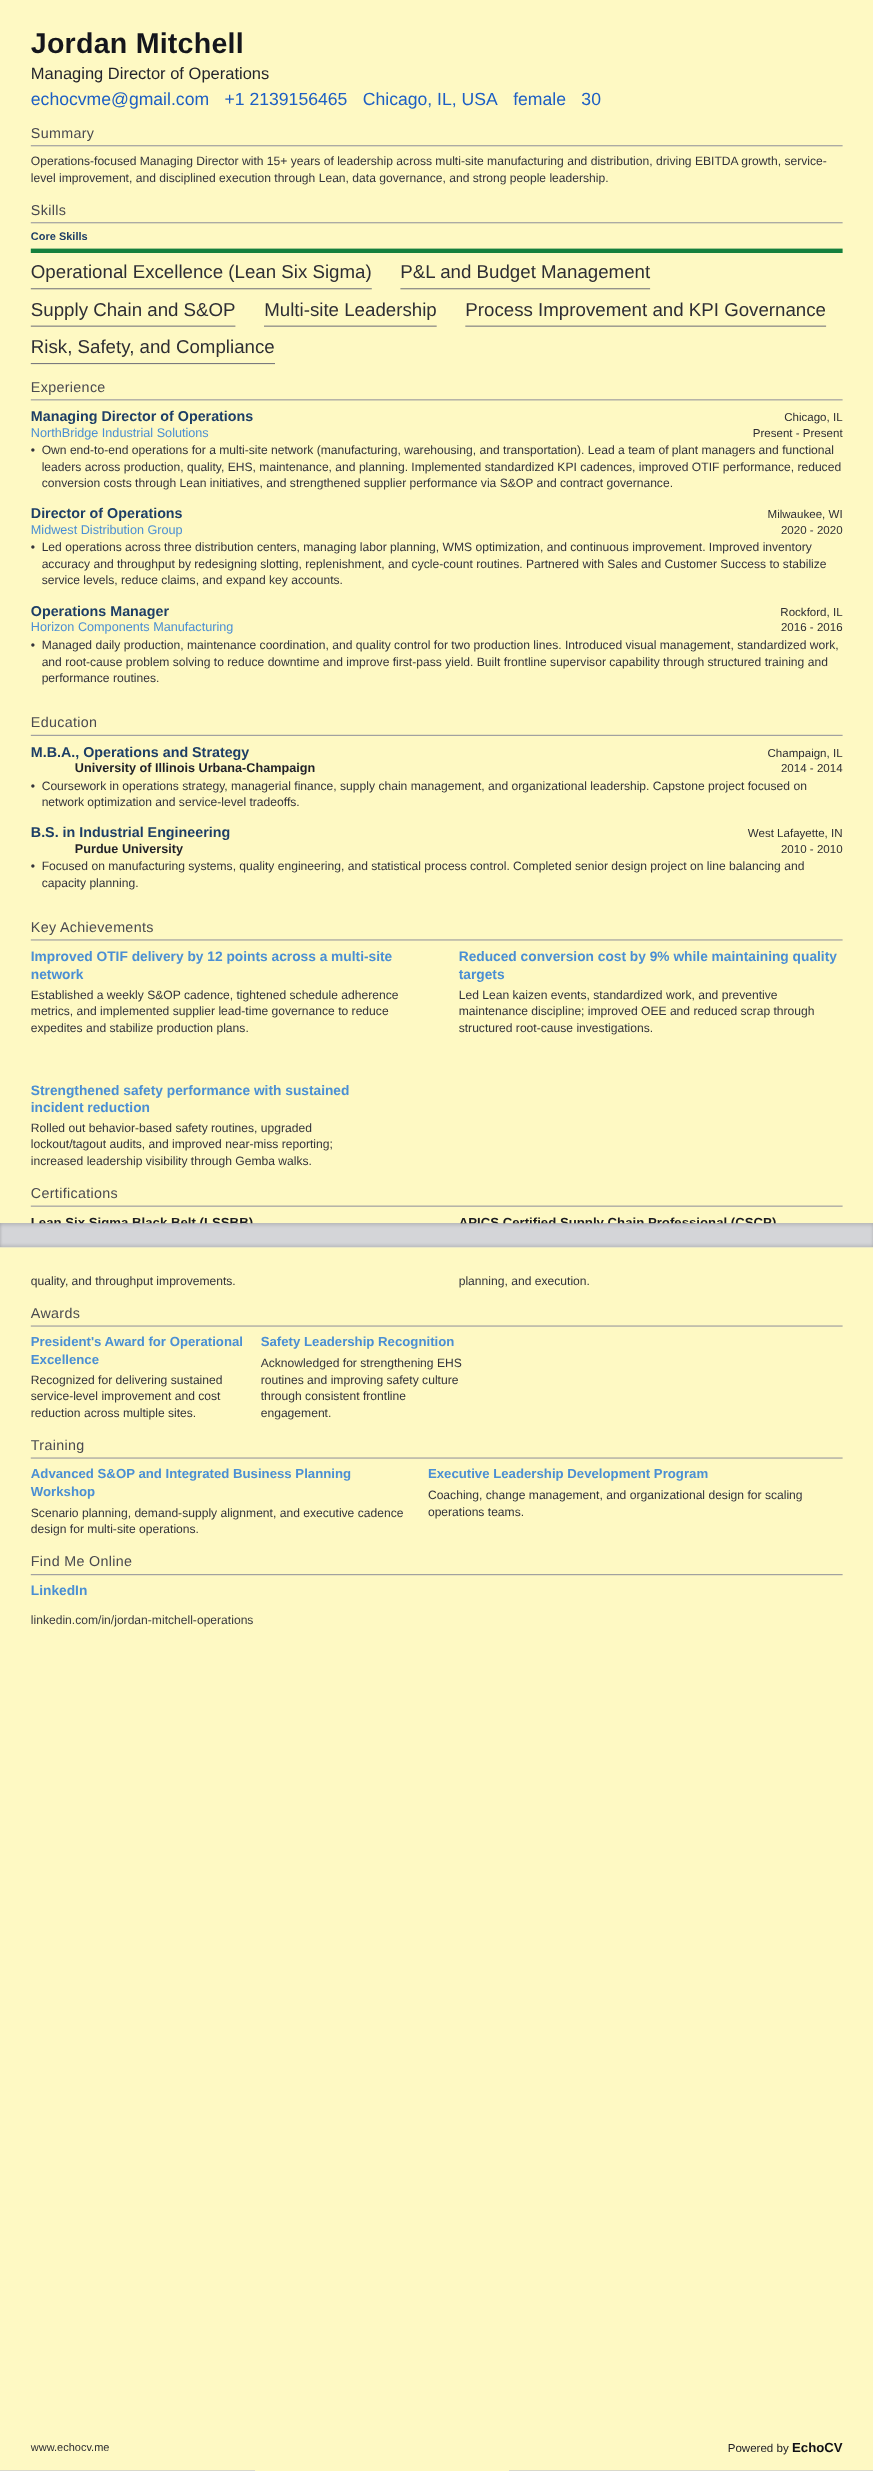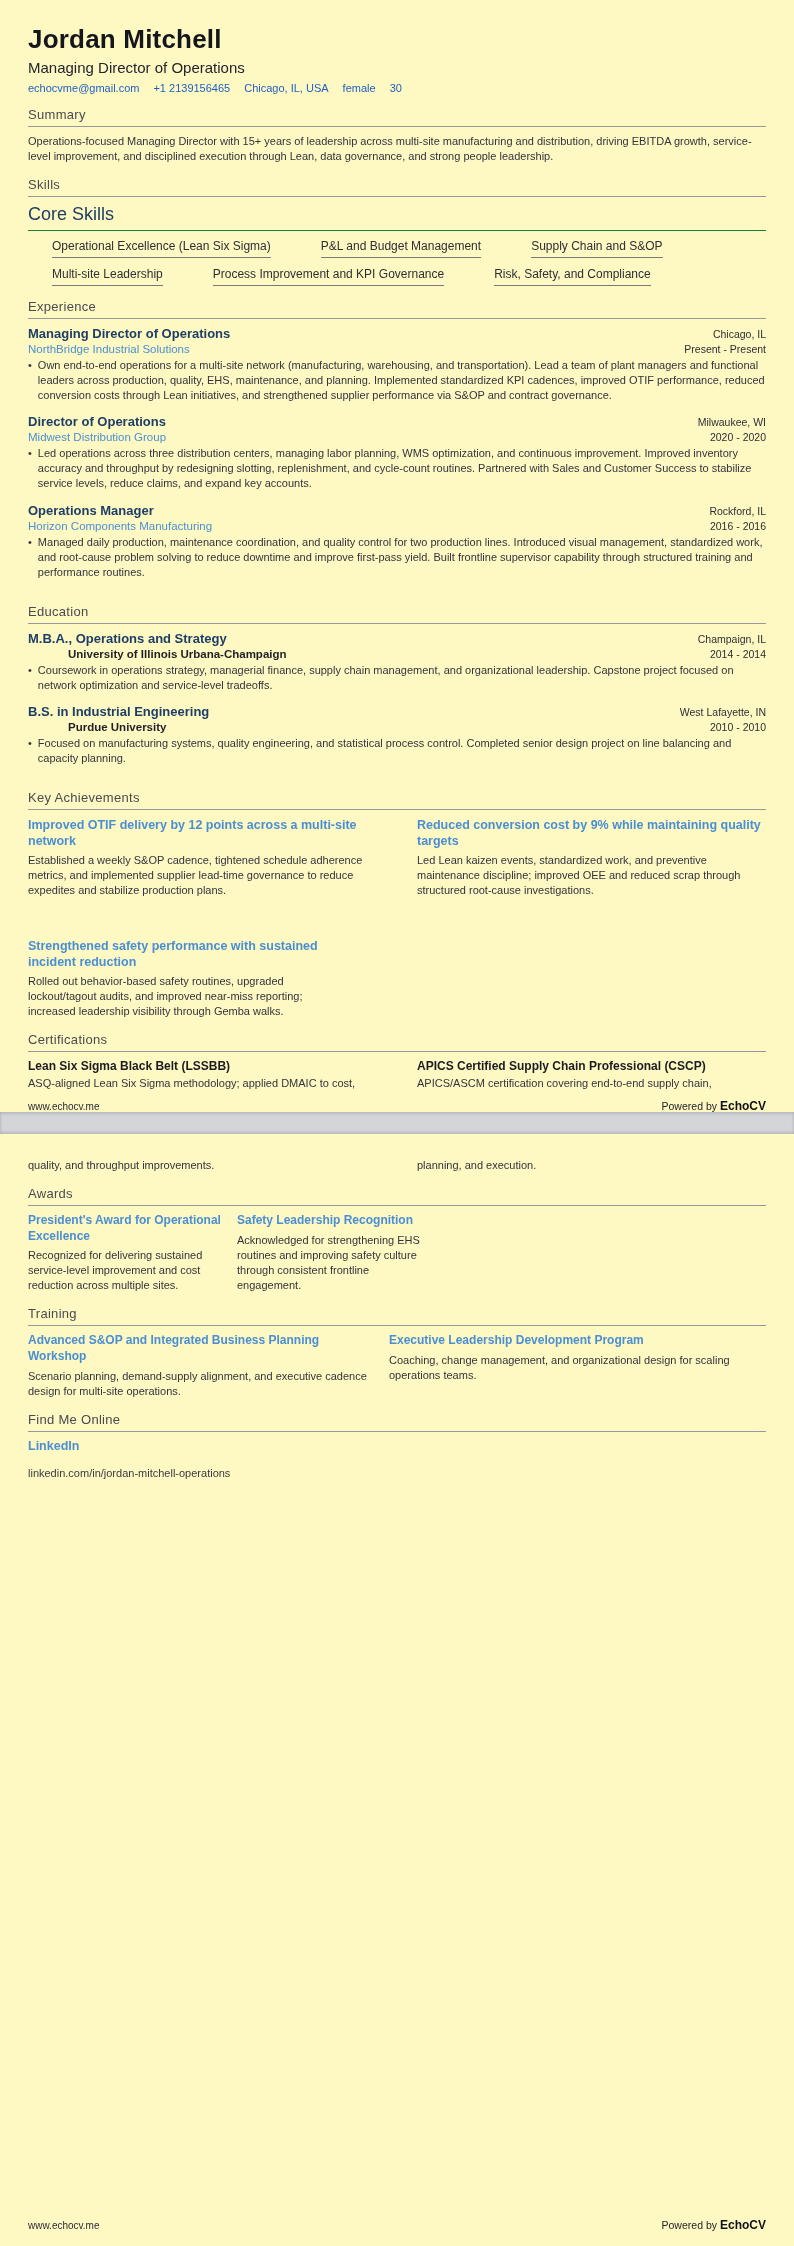--- a/index.html
+++ b/index.html
@@ -7,32 +7,32 @@
   body { font-family:"Liberation Sans","DejaVu Sans",sans-serif; color:#33333b; }
   .stage { width:794px; margin:0 auto; }
   .page { width:794px; height:1112px; background:#fef9c3; padding:24px 28px 14px;
           display:flex; flex-direction:column; overflow:hidden; }
   .page-gap { height:22px; background:#d4d5d8; box-shadow:inset 0 2px 3px rgba(0,0,0,.12), inset 0 -2px 3px rgba(0,0,0,.12); }
 
   
   .name { font-size:26px; font-weight:700; color:#15161c; letter-spacing:.2px; }
   .job-title-line { font-size:15px; color:#23242c; margin-top:4px; }
   .contacts { display:flex; flex-wrap:wrap; column-gap:14px; margin-top:6px; }
-  .contact { font-size:11px; color:#1d5fc4; }
+  .contact { font-size:16px; color:#1d5fc4; }
 
   
   .sec-h { font-size:13px; font-weight:400; color:#4a4a50; letter-spacing:.3px;
            padding-bottom:4px; border-bottom:1px solid #98989d; margin-top:13px; margin-bottom:7px; }
   .body-text { font-size:11px; line-height:1.37; color:#33333b; }
 
   
-  .group-title { font-size:18px; font-weight:400; color:#1d3e66; padding-bottom:5px;
-                 border-bottom:1px solid #15803d; }
+  .group-title { font-size:10px; font-weight:700; color:#1d3e66; padding-bottom:5px;
+                 border-bottom:4px solid #15803d; }
   .chips { display:flex; flex-wrap:wrap; column-gap:26px; row-gap:9px; margin-top:8px; }
-  .chip { font-size:12px; color:#2e2e34; padding-bottom:4px; border-bottom:1px solid #7a7a7e;margin-left:24px; }
+  .chip { font-size:17px; color:#2e2e34; padding-bottom:4px; border-bottom:1px solid #7a7a7e; }
 
   
   .entry { margin-bottom:11px; }
   .row { display:flex; justify-content:space-between; align-items:baseline; }
   .entry-title { font-size:13px; font-weight:700; color:#1d3e66; }
   .entry-right { font-size:10.5px; color:#2e2e34; white-space:nowrap; margin-left:12px; }
   .company { font-size:11.5px; color:#4a8fd4; margin-top:2px; }
   .school { font-size:11.5px; font-weight:700; color:#1f2027; margin-top:2px;padding-left:40px; }
   .bullet { display:flex; gap:6px; font-size:11px; line-height:1.37; color:#33333b; margin-top:3px; }
   .bullet::before { content:"\2022"; }

